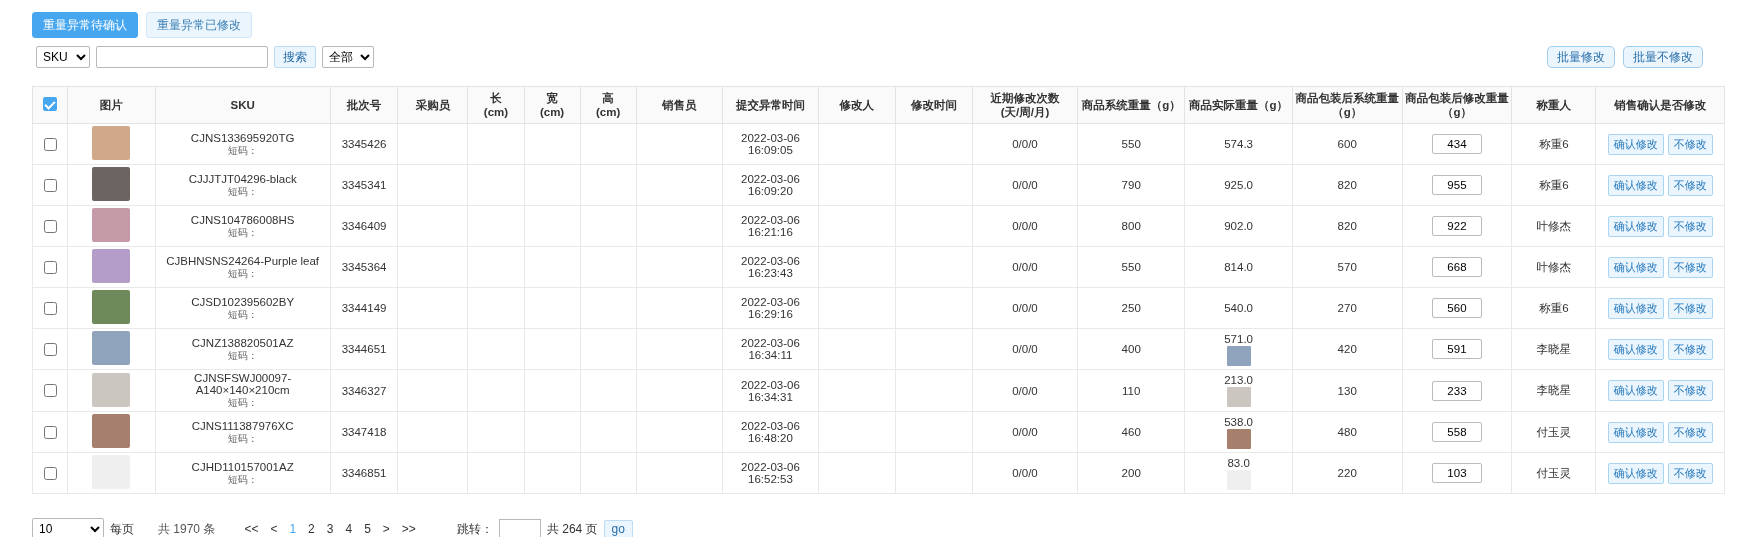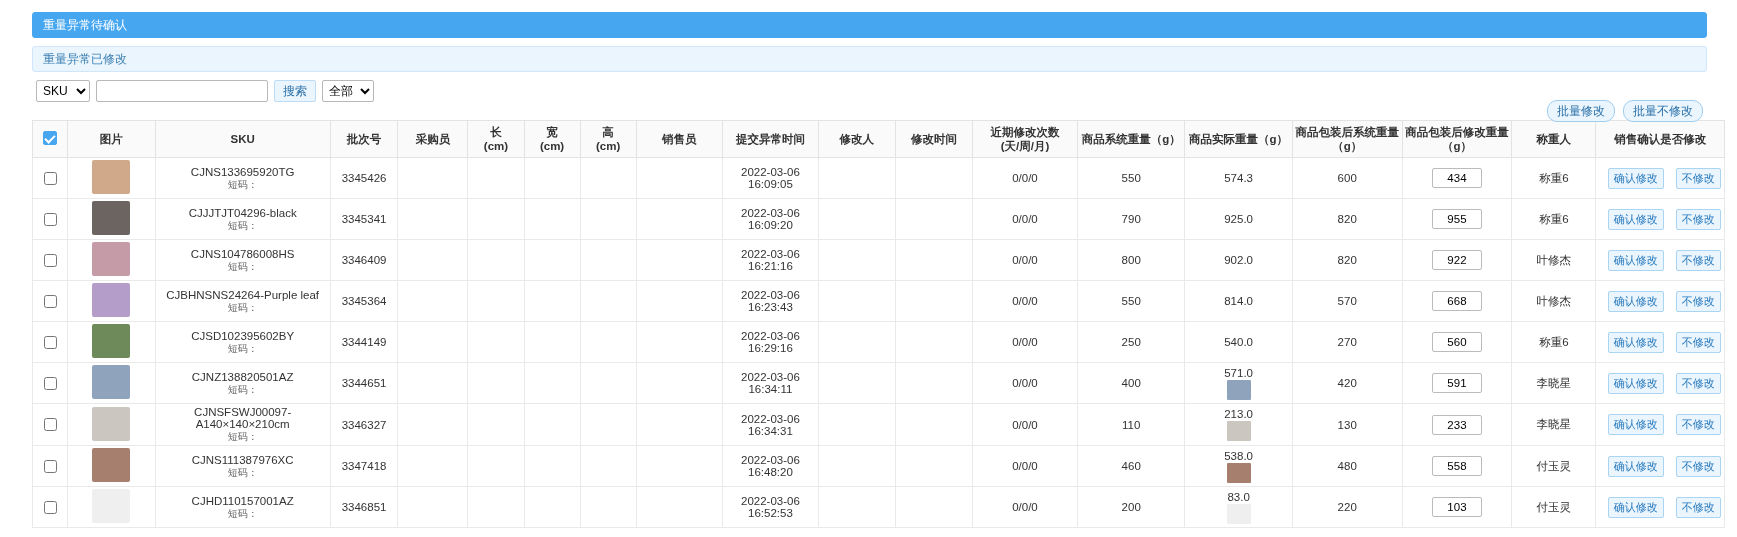--- a/index.html
+++ b/index.html
@@ -8,21 +8,21 @@
     width: 1737px; height: 537px;
     background: #ffffff;
     font-family: "Liberation Sans", sans-serif;
     font-size: 12px;
     color: #333;
     overflow: hidden;
   }
   .page { width: 1737px; height: 537px; position: relative; padding: 8px 10px 0 10px; }
 
   
-  .tabbar { display: flex; gap: 8px; padding: 4px 20px 0 22px; flex-direction: column; }
+  .tabbar { display: flex; gap: 8px; align-items: center; padding: 4px 20px 0 22px; }
   .tab {
     font-size: 12px; padding: 4px 10px; border-radius: 3px;
     border: 1px solid #cfe6fb; cursor: pointer; line-height: 16px;
   }
   .tab.active { background: #46a6f0; color: #fff; border-color: #46a6f0; }
   .tab.inactive { background: #eaf5fe; color: #3c7fb1; }
 
   
   .filterbar {
     display: flex; align-items: center; gap: 6px;
@@ -43,23 +43,22 @@
   .btn-search {
     height: 22px; padding: 0 8px; font-size: 12px;
     background: #eaf5fe; border: 1px solid #bcdcf5; color: #2a6fa8;
     border-radius: 2px; cursor: pointer;
     font-family: "Liberation Sans", sans-serif;
   }
   .right-btns { position: absolute; right: 24px; top: 8px; display: flex; gap: 8px; }
   .btn-blue {
     height: 22px; padding: 0 9px; font-size: 12px; line-height: 20px;
     background: #eaf5fe; border: 1px solid #9fcdf0; color: #2a6fa8;
-    border-radius: 10px; cursor: pointer;
-    font-family: "Liberation Sans", sans-serif;
-    margin-top: 20px;
+    border-radius: 5px; cursor: pointer;
+    font-family: "Liberation Sans", sans-serif;
   }
 
   
   .table-wrap { padding: 12px 22px; }
   table { border-collapse: collapse; width: 1693px; table-layout: fixed; }
   thead th {
     background: #fafafa;
     border: 1px solid #e3e3e3;
     font-size: 11.5px; font-weight: bold; color: #333;
     padding: 4px 2px; text-align: center; vertical-align: middle;
@@ -91,21 +90,20 @@
     text-align: center; font-size: 11.5px; background: #fff;
     font-family: "Liberation Sans", sans-serif;
   }
   .mini-img { width: 24px; height: 20px; display: block; margin: 1px auto 0; border-radius: 1px; }
   .act { display: flex; gap: 4px; justify-content: center; }
   .btn-act {
     font-size: 11px; padding: 2px 5px; border-radius: 2px;
     background: #eaf5fe; border: 1px solid #a9d4f2; color: #2a7bbd;
     cursor: pointer; white-space: nowrap;
     font-family: "Liberation Sans", sans-serif;
-    margin-left: 8px;
   }
 
   
   .pager {
     display: flex; align-items: center; gap: 6px;
     padding: 12px 22px; font-size: 12px; color: #333;
   }
   .pg-sel { width: 72px; }
   .pg-link { color: #333; padding: 0 3px; cursor: pointer; text-decoration: none; }
   .pg-link.cur { color: #46a6f0; }

